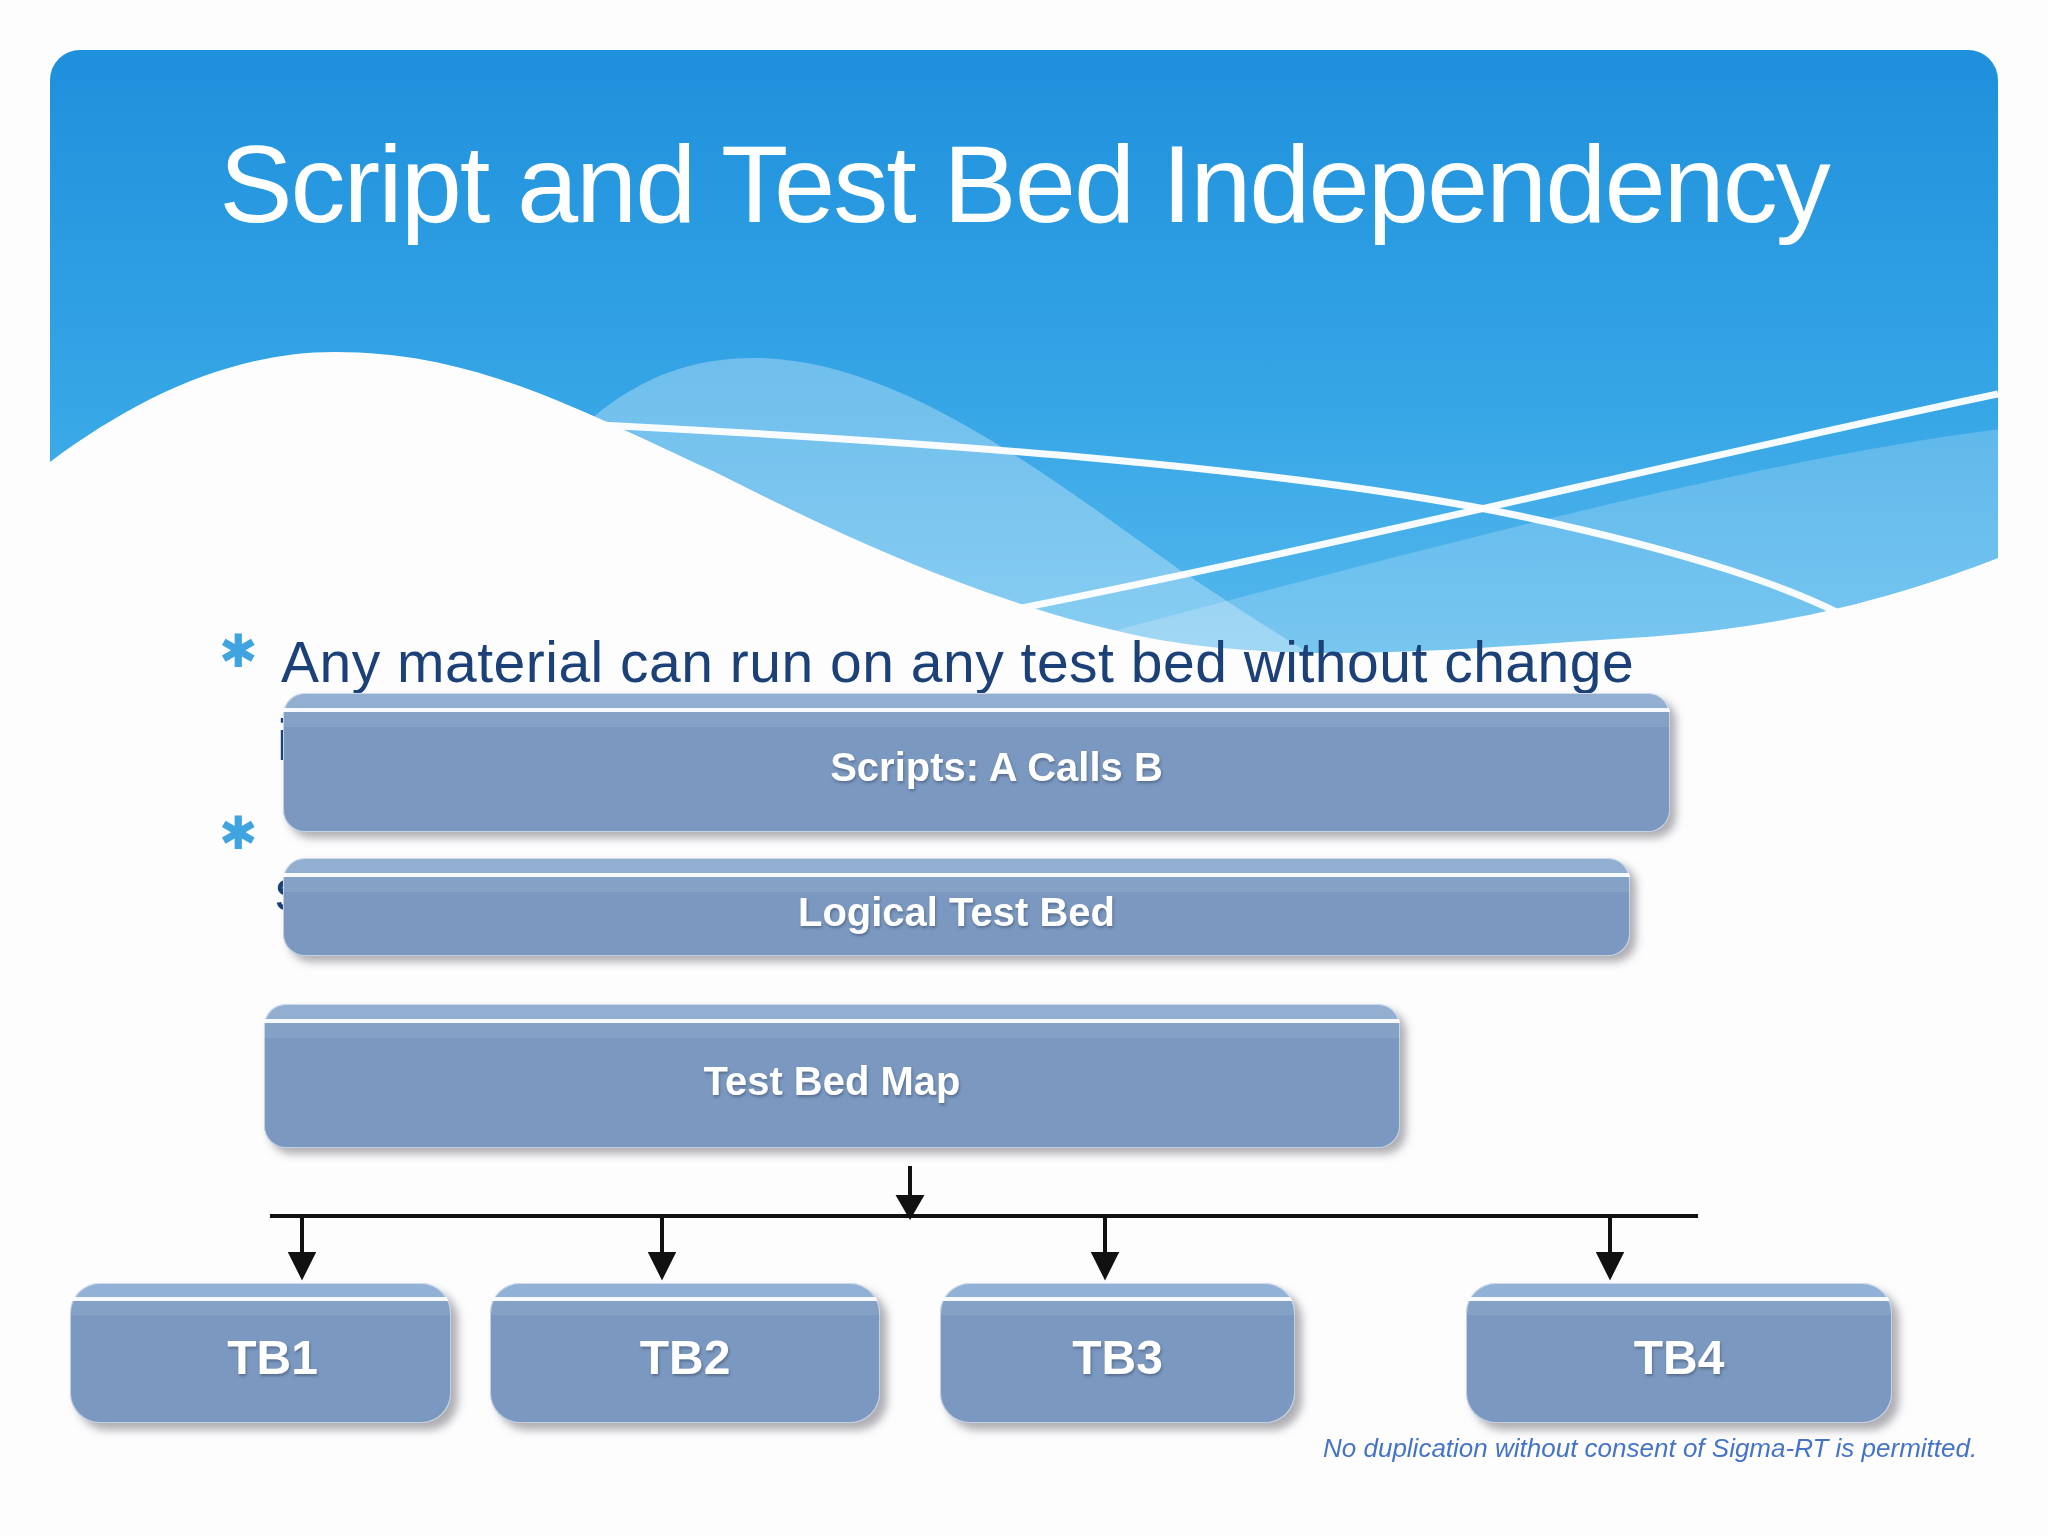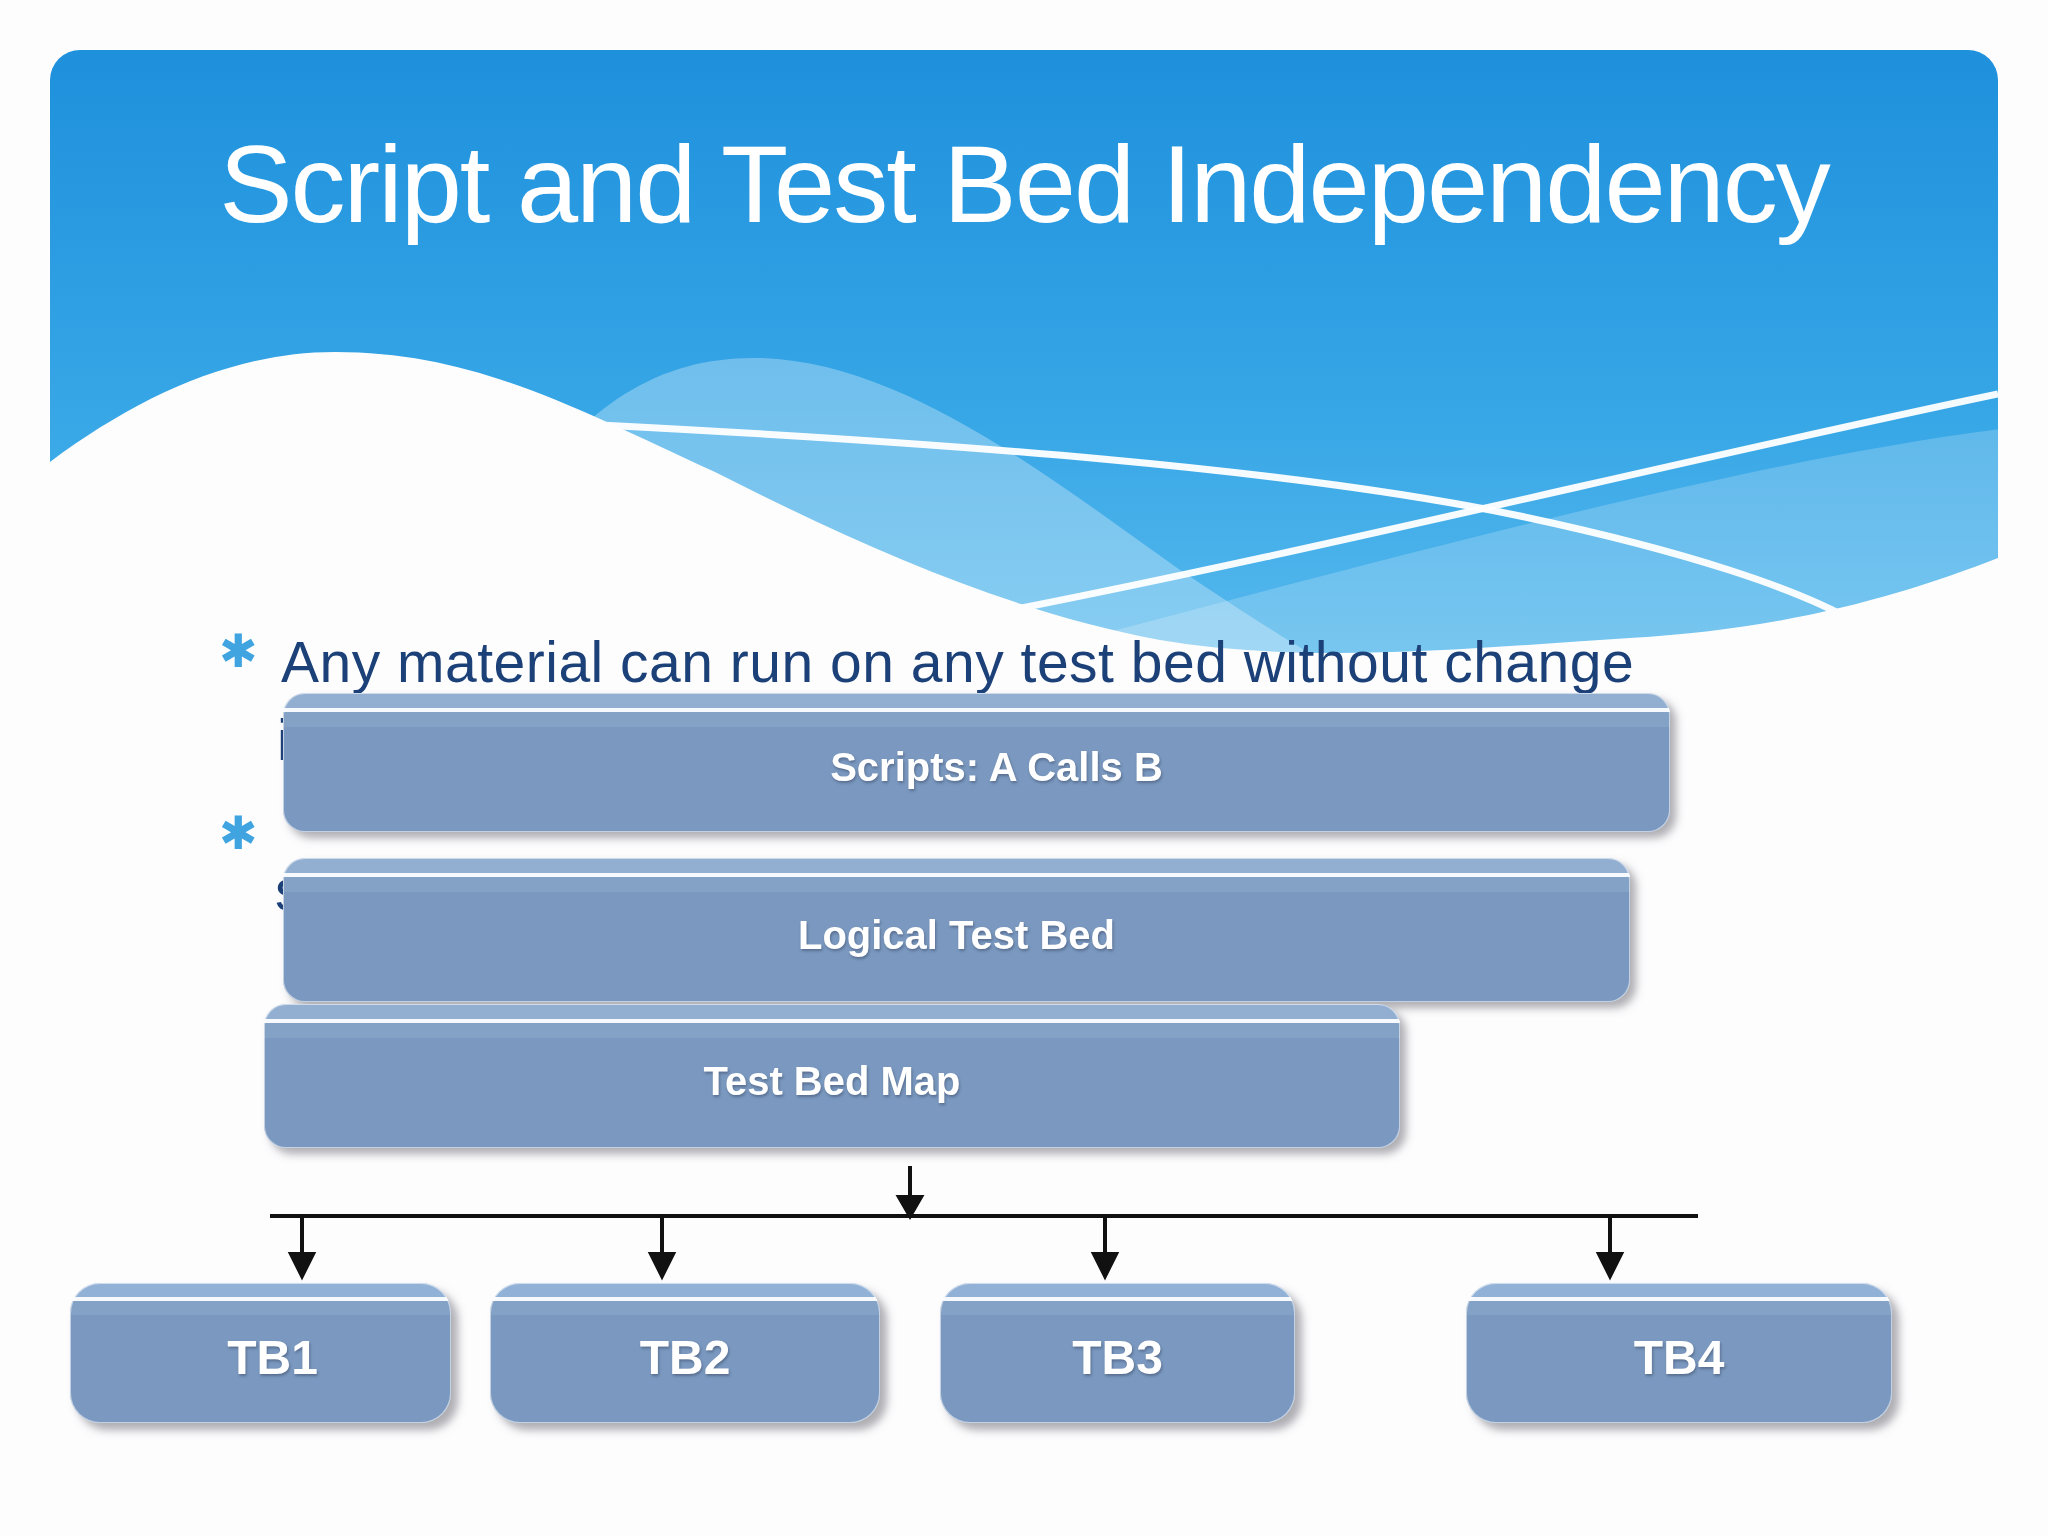--- a/index.html
+++ b/index.html
@@ -31,21 +31,21 @@
     position:absolute;border-radius:22px;z-index:2;
     background:linear-gradient(180deg,#92AFD2 0 15px,#f6faff 15px 19px,#84A2C6 19px 34px,#7B99C0 34px 100%);
     box-shadow:6px 6px 9px rgba(95,95,105,.5), inset 0 0 0 1px rgba(255,255,255,.55);
     display:flex;align-items:center;justify-content:center;
   }
   .stack-bar .bar-label{
     color:#ffffff;font-size:40px;font-weight:bold;margin-top:10px;
     text-shadow:1px 2px 3px rgba(35,45,70,.4);
   }
   #bar-scripts {left:283px;top:693px;width:1347px;height:139px;padding-left:40px;}
-  #bar-logical {left:283px;top:858px;width:1347px;height:144px;}
+  #bar-logical {left:283px;top:858px;width:1347px;height:98px;}
   #bar-map     {left:264px;top:1004px;width:1136px;height:144px;}
   
   #connector-svg{position:absolute;left:0;top:0;z-index:1;pointer-events:none;}
   
   .tb-box{
     position:absolute;top:1283px;height:140px;border-radius:30px;z-index:2;
     background:linear-gradient(180deg,#92B1D6 0 14px,#f6faff 14px 18px,#84A2C6 18px 32px,#7B99C0 32px 100%);
     box-shadow:7px 7px 9px rgba(95,95,105,.5), inset 0 0 0 1px rgba(255,255,255,.55);
     display:flex;align-items:center;justify-content:center;
   }
@@ -137,15 +137,16 @@
     <span class="tb-label">TB2</span>
   </div>
   <div class="tb-box" id="tb3">
     <span class="tb-label">TB3</span>
   </div>
   <div class="tb-box" id="tb4">
     <span class="tb-label">TB4</span>
   </div>
 
   <div id="footer">
+    <div>No duplication without consent of Sigma-RT is permitted.</div>
   </div>
 
 </div>
 
 </body></html>

